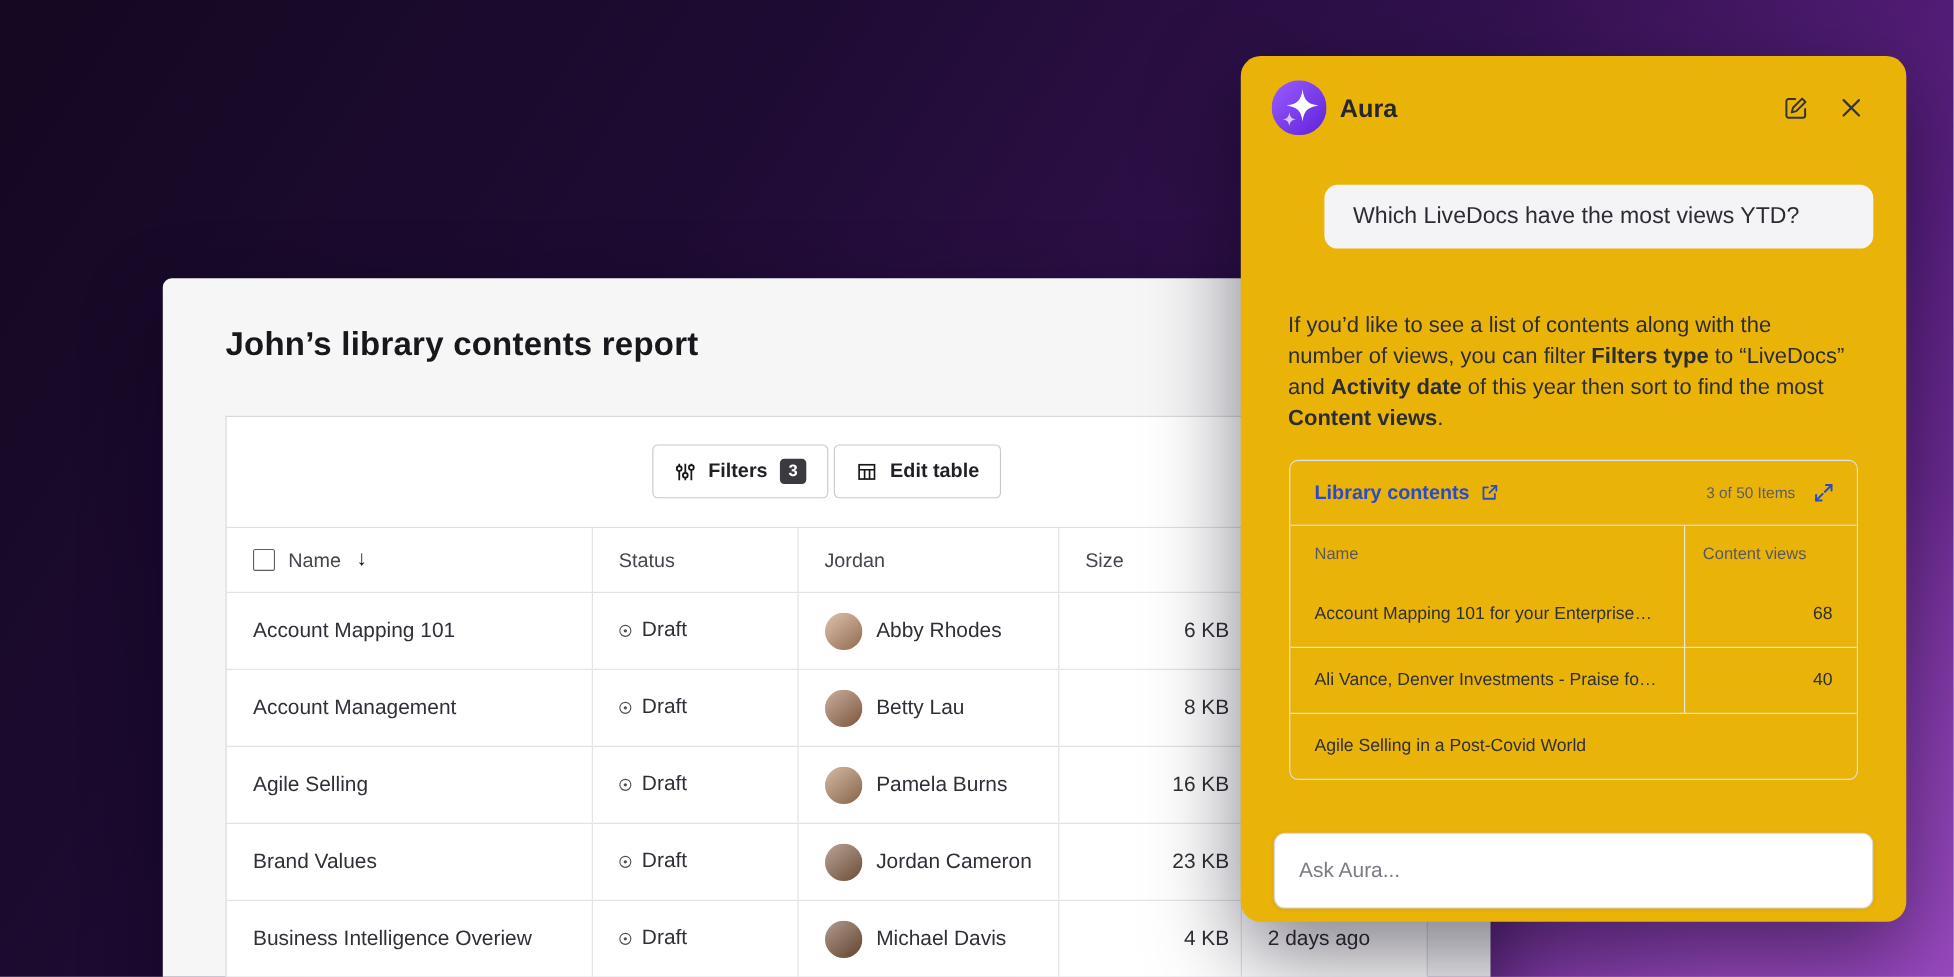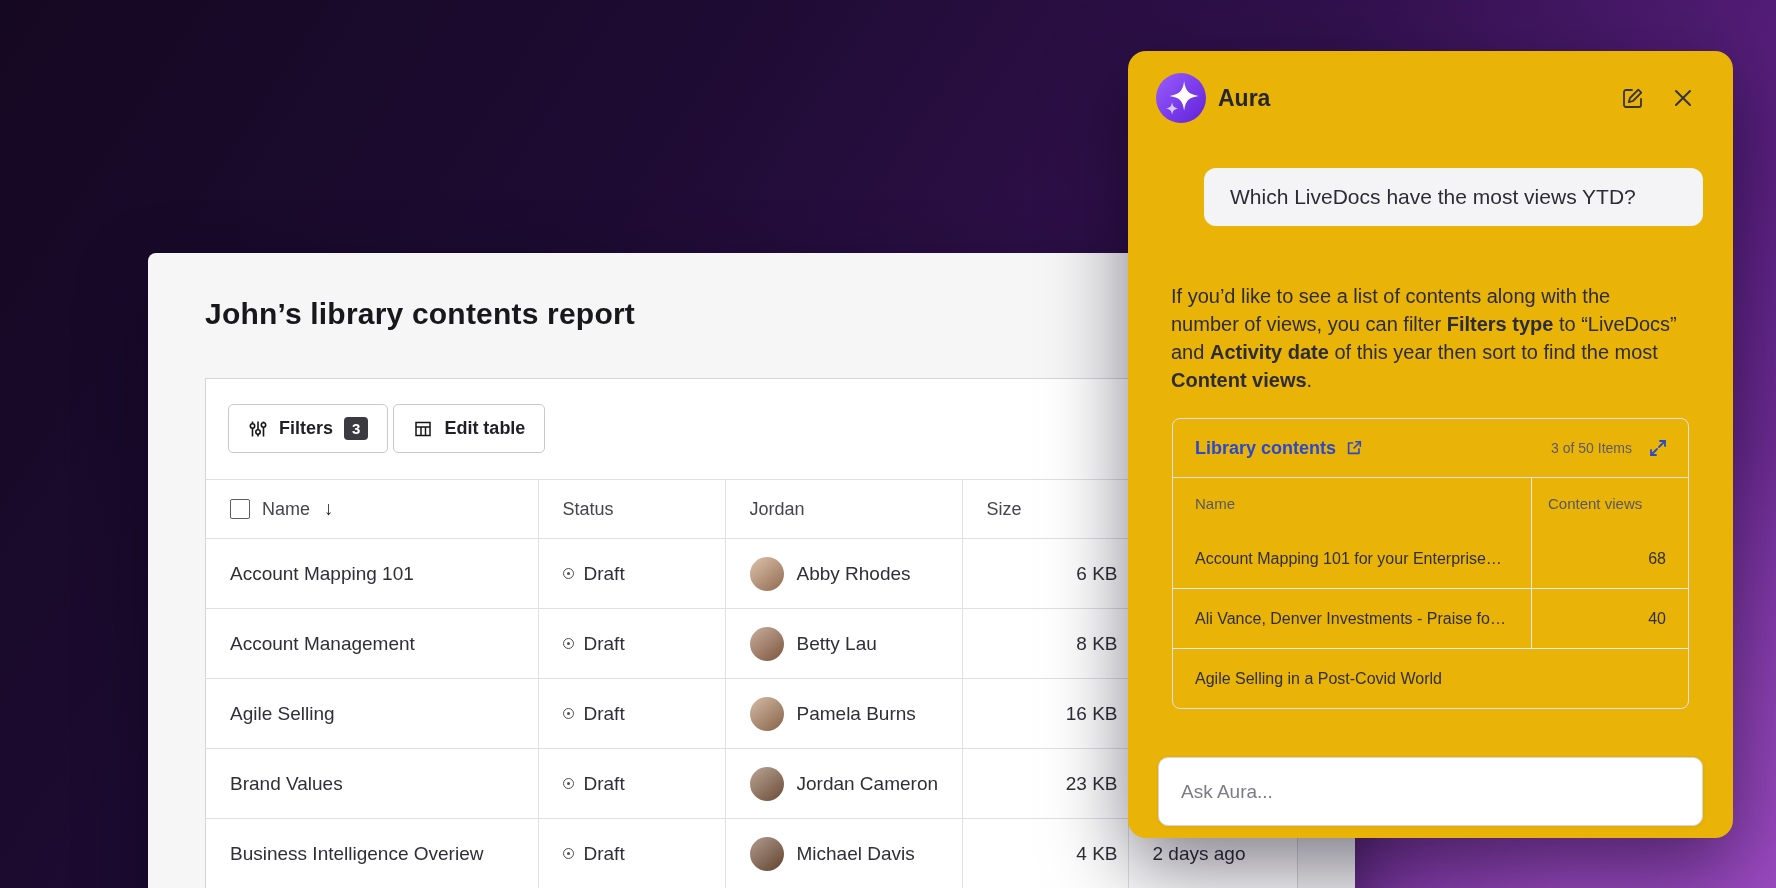--- a/index.html
+++ b/index.html
@@ -21,21 +21,21 @@
     box-shadow: 0 24px 70px rgba(8,0,22,0.45);
   }
   .report-title {
     margin: 44px 0 0 57px; font-size: 30px; font-weight: 700; color: #17171c;
     letter-spacing: 0.2px;
   }
   .table-shell {
     margin: 47px 57px 0 57px; background: #ffffff;
     border: 1px solid #d6d6da;
   }
-  .toolbar { display: flex; align-items: center; gap: 5px; padding: 25px 22px 26px 22px; }
+  .toolbar { display: flex; align-items: center; gap: 5px; padding: 25px 22px 26px 22px; justify-content: center; }
   .btn {
     display: inline-flex; align-items: center; gap: 11px; height: 49px; padding: 0 19px;
     background: #ffffff; border: 1px solid #c8c8ce; border-radius: 5px;
     font-size: 18px; font-weight: 600; color: #1f1f26;
   }
   .btn svg { display: block; }
   .badge {
     background: #3a3a40; color: #ffffff; border-radius: 4px;
     font-size: 15px; font-weight: 600; padding: 4px 8px; line-height: 1;
   }

